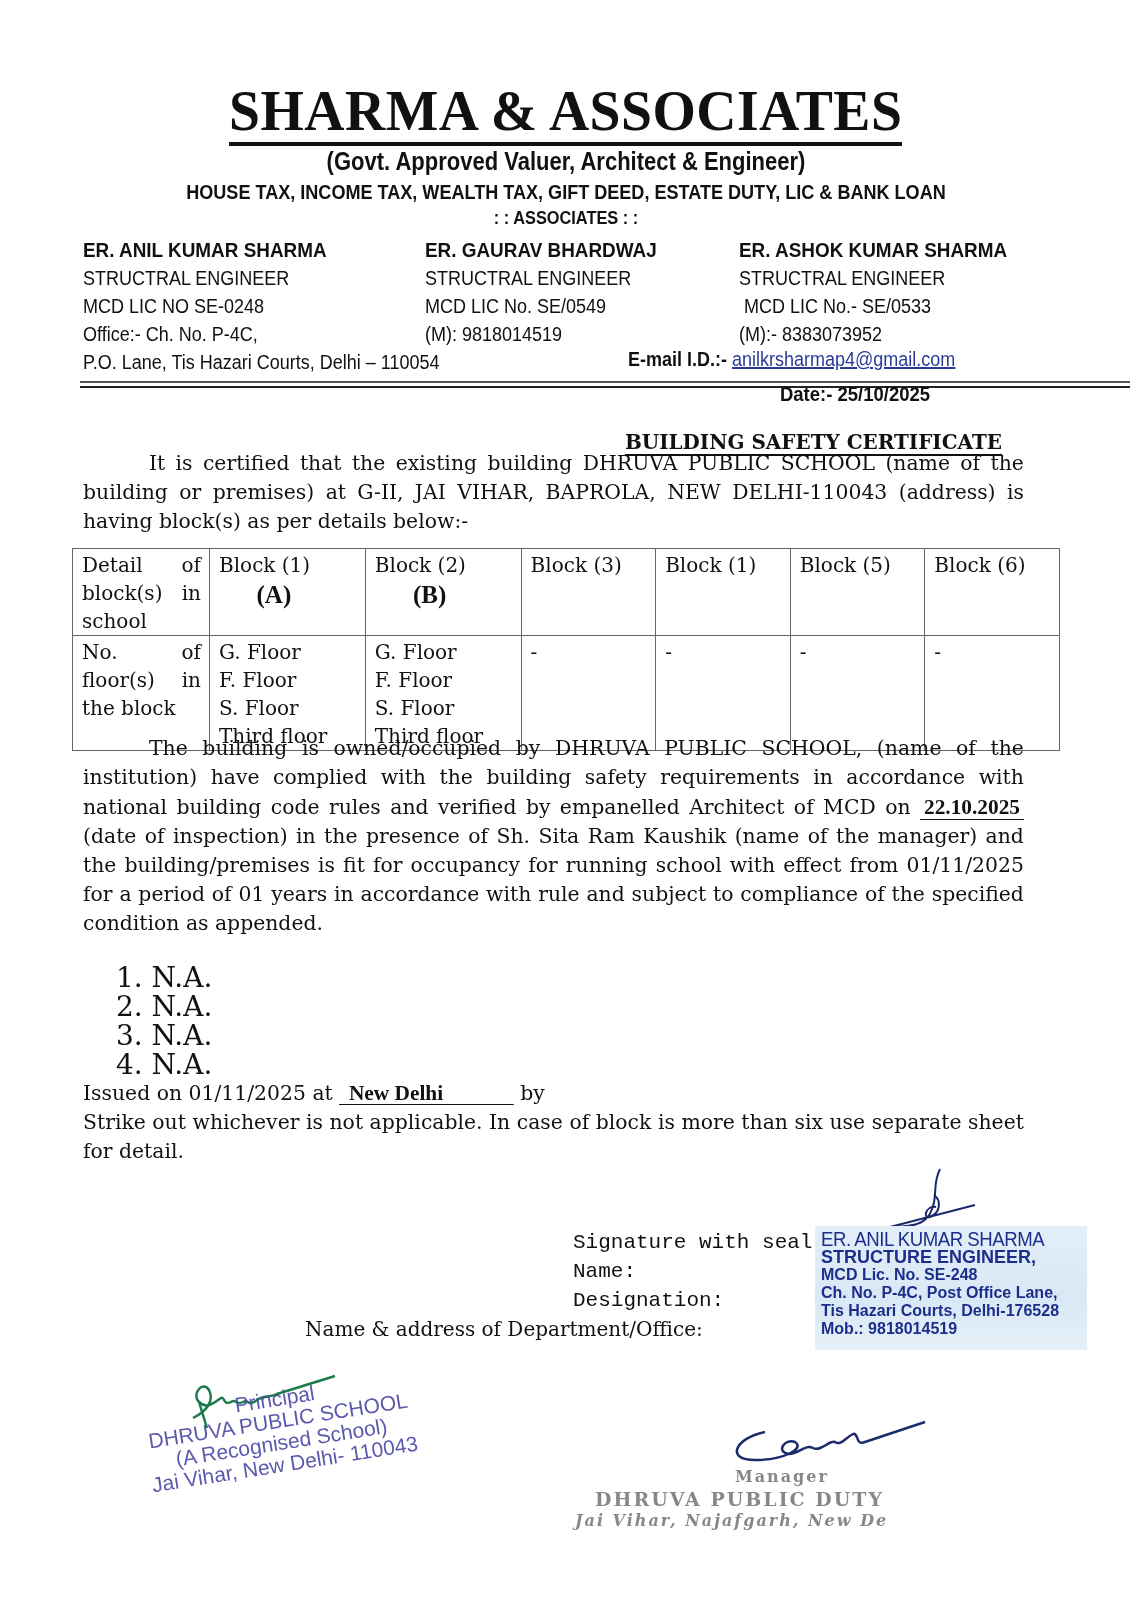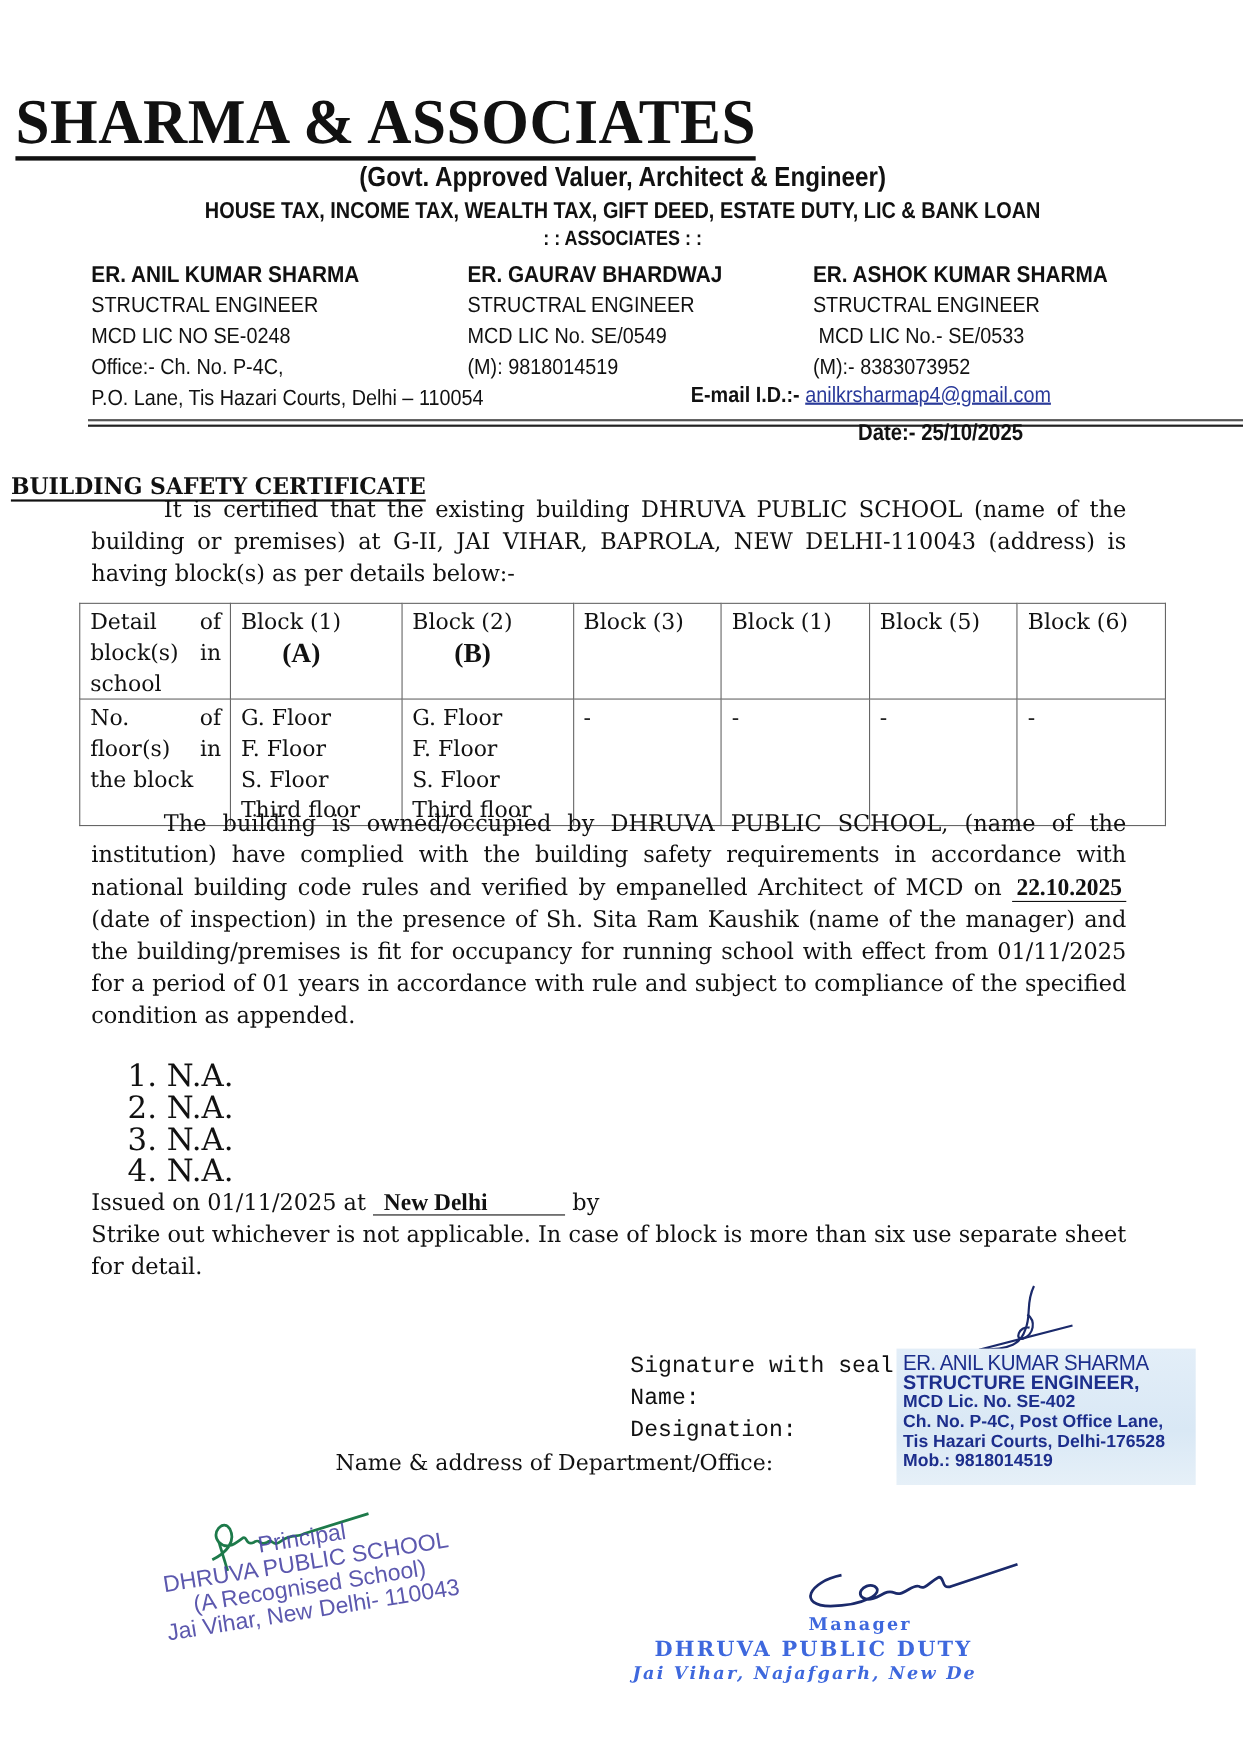--- a/index.html
+++ b/index.html
@@ -1,36 +1,36 @@
 <!DOCTYPE html>
 <html><head>
 <meta charset="utf-8">
 <style>
   html, body { margin: 0; padding: 0; background: #ffffff; }
   body { width: 1132px; height: 1600px; position: relative; overflow: hidden; color: #111; }
 
-  .firm-name { position: absolute; left: 0; width: 1132px; top: 80px; }
+  .firm-name { position: absolute; left: 0; width: 1132px; top: 80px; text-align: center; }
   .firm-name span { font-family: "Liberation Serif", serif; font-weight: bold; font-size: 58px; letter-spacing: 0.5px; display: inline-block; transform: scaleX(0.96); border-bottom: 4px solid #111; line-height: 62px; padding-bottom: 0; }
   .firm-sub { position: absolute; left: 0; width: 1132px; top: 147px; text-align: center; font-family: "Liberation Sans", sans-serif; font-weight: bold; font-size: 25px; transform: scaleX(0.88); transform-origin: center; }
   .firm-services { position: absolute; left: 0; width: 1132px; top: 180px; text-align: center; font-family: "Liberation Sans", sans-serif; font-weight: bold; font-size: 21px; transform: scaleX(0.86); transform-origin: center; }
   .associates-label { position: absolute; left: 0; width: 1132px; top: 207px; text-align: center; font-family: "Liberation Sans", sans-serif; font-weight: bold; font-size: 19px; transform: scaleX(0.86); transform-origin: center; }
 
   .assoc { position: absolute; top: 236px; font-family: "Liberation Sans", sans-serif; font-size: 20px; line-height: 28px; transform: scaleX(0.9); transform-origin: left top; white-space: nowrap; }
   .assoc .nm { font-weight: bold; font-size: 21px; }
   .assoc1 { left: 83px; }
   .assoc2 { left: 425px; }
   .assoc3 { left: 739px; }
   .email-row { position: absolute; top: 348px; left: 628px; font-family: "Liberation Sans", sans-serif; font-size: 20px; transform: scaleX(0.9); transform-origin: left top; white-space: nowrap; }
   .email-row .lbl { font-weight: bold; }
   .email-row a { color: #2a3a9a; text-decoration: underline; }
 
   .rule-double { position: absolute; left: 80px; width: 1050px; top: 381px; height: 3px; border-top: 2px solid #555; border-bottom: 2px solid #222; }
   .date-row { position: absolute; top: 382px; left: 780px; font-family: "Liberation Sans", sans-serif; font-weight: bold; font-size: 21px; transform: scaleX(0.88); transform-origin: left top; }
 
-  .cert-title { position: absolute; left: 0; width: 1012px; top: 430px; text-align: left; }
+  .cert-title { position: absolute; left: 0; width: 1012px; top: 430px; text-align: right; }
   .cert-title span { font-family: "DejaVu Serif", serif; font-weight: bold; font-size: 21px; border-bottom: 2px solid #111; transform: scaleX(0.95); display: inline-block; line-height: 24px; }
 
   .para { position: absolute; left: 83px; width: 970px; font-family: "DejaVu Serif", serif; font-size: 21px; line-height: 29px; text-align: justify; transform: scaleX(0.97); transform-origin: left top; }
   .para .indent { display: inline-block; width: 68px; }
   .para1 { top: 449px; }
   .para2 { top: 734px; }
 
   table.blocks { position: absolute; left: 72px; top: 548px; width: 988px; border-collapse: collapse; font-family: "DejaVu Serif", serif; font-size: 20px; line-height: 28px; border-radius: 31px; }
   table.blocks td { border: 1.5px solid #666; vertical-align: top; padding: 2px 8px 0 9px; }
   table.blocks tr.r1 td { height: 82px; }
@@ -47,21 +47,21 @@
   .sig-labels { position: absolute; top: 1228px; font-family: Liberation Mono, monospace; font-size: 21px; line-height: 29px; }
   .sig-col1 { left: 573px; }
   .sig-dept { position: absolute; left: 305px; top: 1315px; font-family: "DejaVu Serif", serif; font-size: 20px; line-height: 29px; }
 
   .seal-eng { position: absolute; left: 815px; top: 1226px; width: 272px; height: 124px; background: linear-gradient(180deg, #e3eef8 0%, #d9e8f5 60%, #e6f0f8 100%); font-family: "Liberation Sans", sans-serif; color: #1c2e8c; padding: 4px 0 0 6px; box-sizing: border-box; line-height: 18px; }
   .seal-eng .s1 { font-size: 20px; font-weight: normal; letter-spacing: -0.5px; transform: scaleX(0.93); transform-origin: left top; white-space: nowrap; }
   .seal-eng .s2 { font-size: 18px; font-weight: bold; }
   .seal-eng .s3 { font-size: 16px; font-weight: bold; }
 
   .stamp-school { position: absolute; left: 105px; top: 1415px; transform: rotate(-9deg); transform-origin: left top; font-family: "Liberation Sans", sans-serif; color: #4b47a6; font-size: 21px; line-height: 22px; text-align: center; width: 340px; opacity: 0.9; }
-  .stamp-manager { position: absolute; left: 575px; top: 1466px; font-family: "DejaVu Serif", serif; color: #1d4ed8; font-weight: bold; line-height: 22px; opacity: 0.85; }
+  .stamp-manager { position: absolute; left: 575px; top: 1466px; font-family: "DejaVu Serif", serif; color: #737373; font-weight: bold; line-height: 22px; opacity: 0.85; }
   .stamp-manager .m1 { font-size: 16px; padding-left: 160px; letter-spacing: 2px; }
   .stamp-manager .m2 { font-size: 19px; letter-spacing: 2px; padding-left: 20px; }
   .stamp-manager .m3 { font-size: 16px; font-style: italic; letter-spacing: 2px; }
 
   .signature { position: absolute; }
 </style>
 </head>
 <body>
 
 <div class="firm-name"><span>SHARMA &amp; ASSOCIATES</span></div>
@@ -180,21 +180,21 @@
 <div class="sig-labels sig-col1">
   <div>Signature with seal:</div>
   <div>Name:</div>
   <div>Designation:</div>
 </div>
 <div class="sig-dept">Name &amp; address of Department/Office:</div>
 
 <div class="seal-eng">
   <div class="s1">ER. ANIL KUMAR SHARMA</div>
   <div class="s2">STRUCTURE ENGINEER,</div>
-  <div class="s3">MCD Lic. No. SE-402</div>
+  <div class="s3">MCD Lic. No. SE-248</div>
   <div class="s3">Ch. No. P-4C, Post Office Lane,</div>
   <div class="s3">Tis Hazari Courts, Delhi-176528</div>
   <div class="s3">Mob.: 9818014519</div>
 </div>
 
 <svg class="signature" style="left:185px;top:1372px;" width="160" height="70" viewBox="0 0 160 70">
   <path d="M8 46 C20 40 30 30 24 18 C18 8 6 22 14 30 C22 38 30 30 36 26 C40 24 38 34 46 30 C52 26 50 34 58 30 C64 26 62 36 72 28 C80 22 86 26 92 22 L150 4" fill="none" stroke="#1d7a4a" stroke-width="2.5"></path>
   <path d="M14 30 L22 56" fill="none" stroke="#1d7a4a" stroke-width="2.5"></path>
 </svg>
 <div class="stamp-school">

